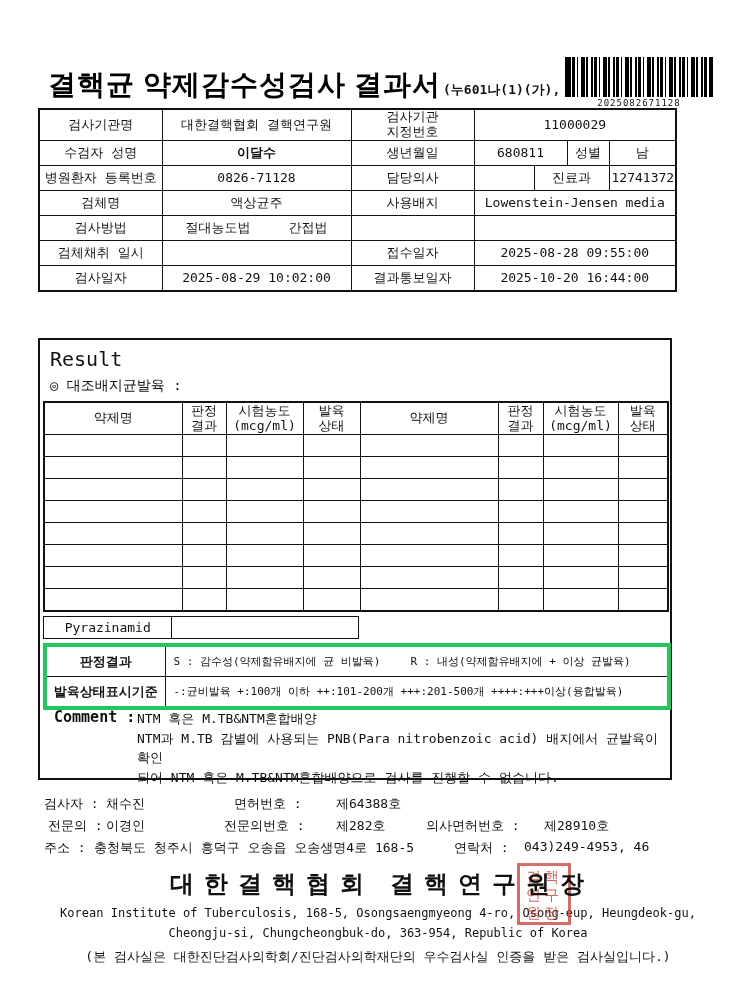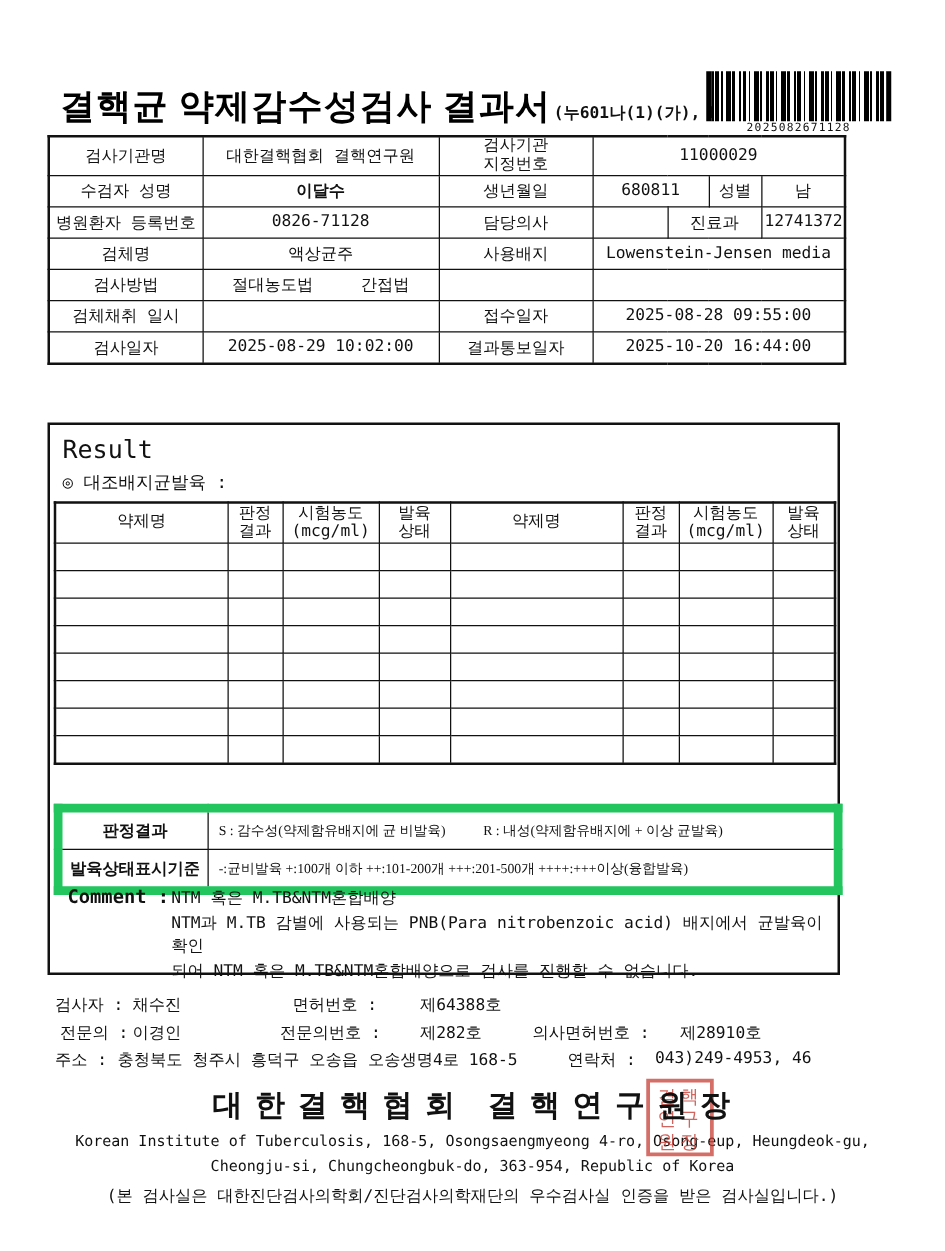--- a/index.html
+++ b/index.html
@@ -42,21 +42,21 @@
                 border:2px solid #111; box-sizing:border-box; }
   .result-heading { position:absolute; left:10px; top:7px; font-size:20px; }
   .result-sub { position:absolute; left:10px; top:37px; font-size:14px; }
   .drug-table { position:absolute; left:3px; top:61px; width:624px; border:2px solid #111; }
   .drug-table td { border:1px solid #111; text-align:center; vertical-align:middle;
                    font-size:13px; line-height:1.15; padding:0; overflow:hidden; }
   .drug-table .hrow td { height:31px; }
   .drug-table .erow td { height:21px; }
   .mini-table { position:absolute; left:3px; top:276px; width:316px; border:1px solid #111; }
   .mini-table td { border:1px solid #111; height:19px; text-align:center; font-size:13px; }
-  .legend-table { position:absolute; left:3px; top:303px; width:624px; border:7px solid #22c55e;font-family:Liberation Serif, serif; }
+  .legend-table { position:absolute; left:3px; top:303px; width:624px; border:4px solid #22c55e; }
   .legend-table td { border:1px solid #111; height:27px; vertical-align:middle;
                      font-size:11px; white-space:nowrap; overflow:hidden; }
   .legend-table td.lab { text-align:center; font-weight:bold; font-size:13px; }
   .legend-table td.val { padding-left:8px; }
   .legend-gap { display:inline-block; width:30px; }
   .comment-label { position:absolute; left:14px; top:368px; font-size:15px; font-weight:bold; }
   .comment-text { position:absolute; left:97px; top:369px; width:525px;
                   font-size:13px; line-height:1.5; }
   
   .people { position:absolute; left:44px; top:795px; width:680px; height:70px; font-size:13px; }
@@ -271,20 +271,32 @@
             <td></td>
             <td></td>
             <td></td>
             <td></td>
             <td></td>
             <td></td>
           </tr>
     </tbody>
       </table>
 
+    <table class="mini-table">
+      <colgroup>
+          <col style="width:128px">
+          <col style="width:186px">
+        </colgroup>
+      <tbody>
+          <tr>
+        <td>Pyrazinamid</td>
+        <td></td>
+      </tr>
+    </tbody>
+      </table>
 
     <table class="legend-table">
       <colgroup>
           <col style="width:120px">
           <col style="width:504px">
         </colgroup>
       <tbody>
           <tr>
         <td class="lab">판정결과</td>
         <td class="val">

